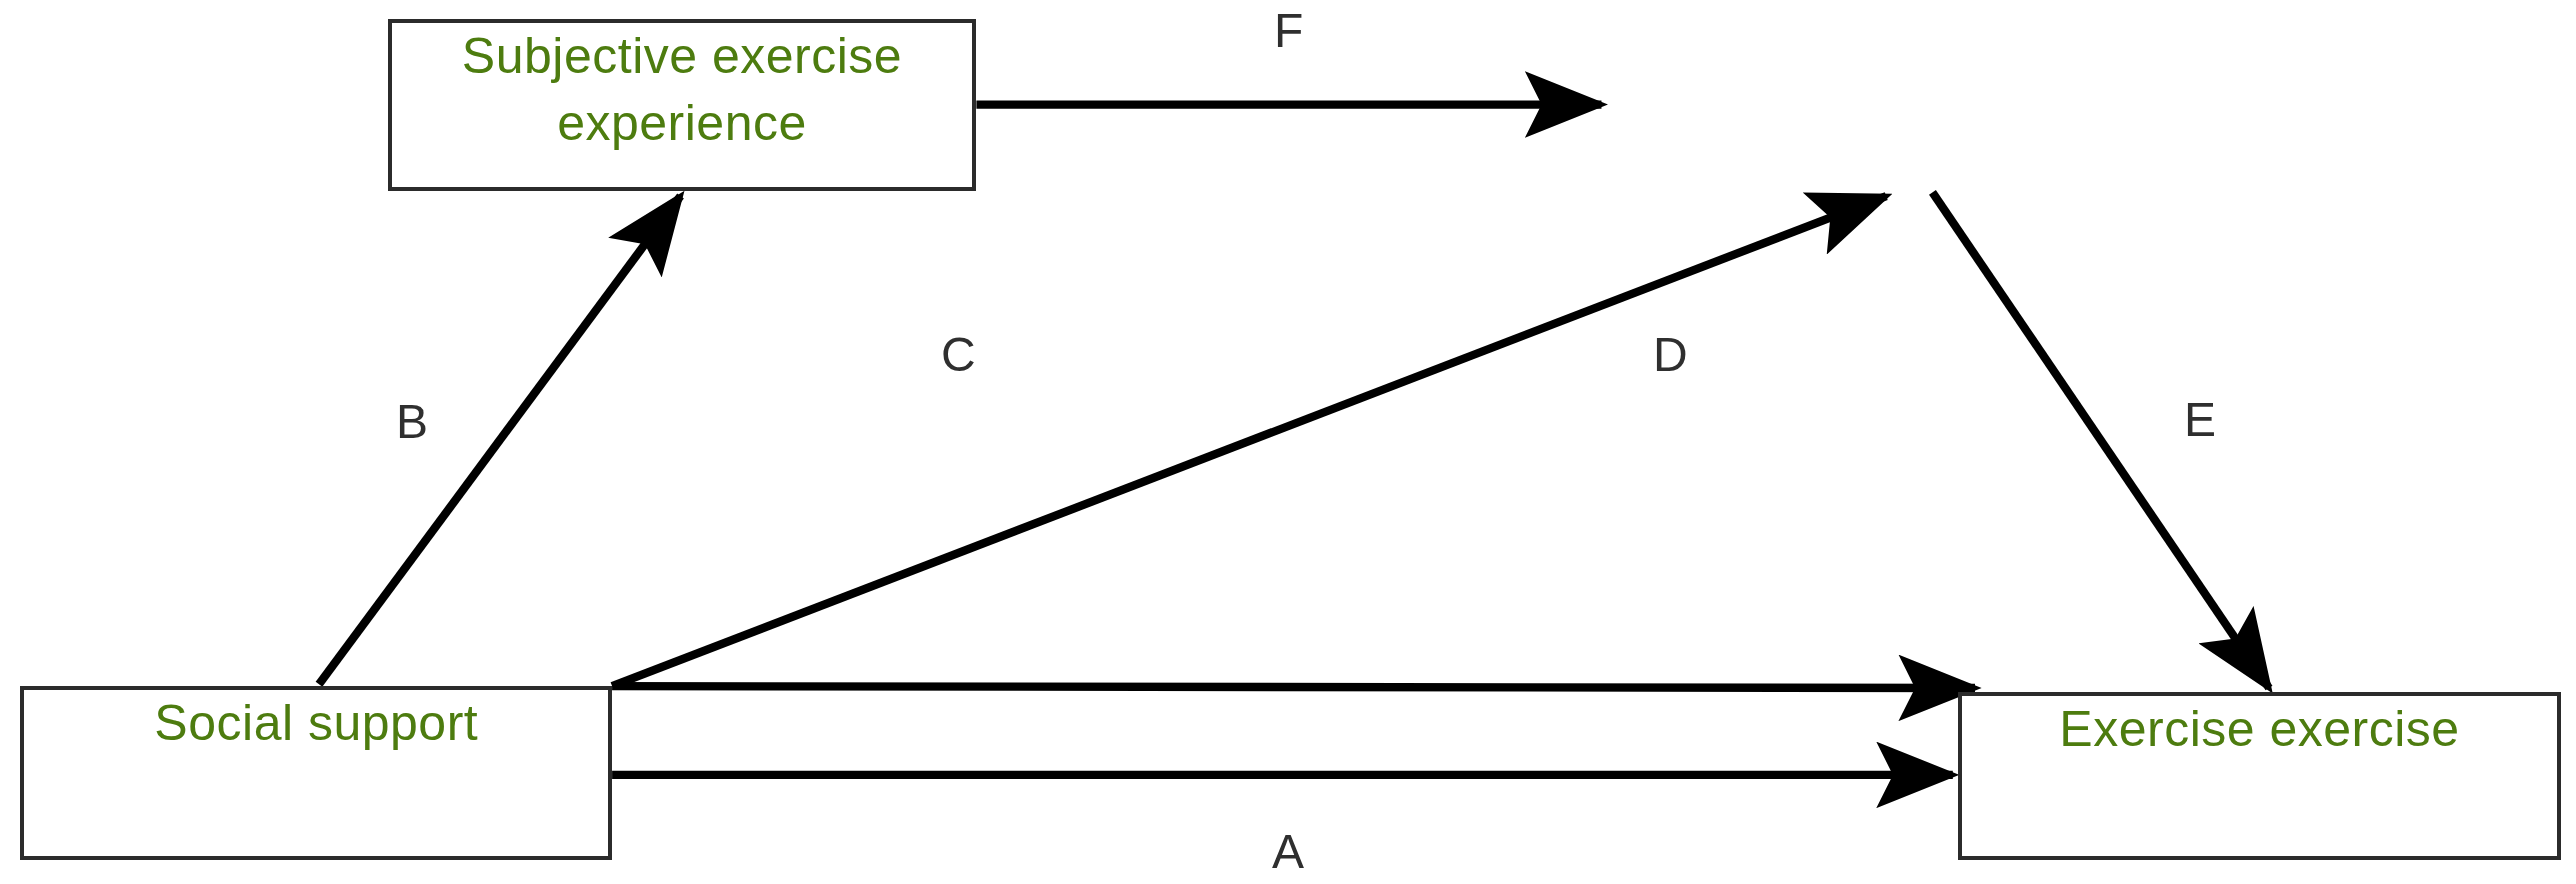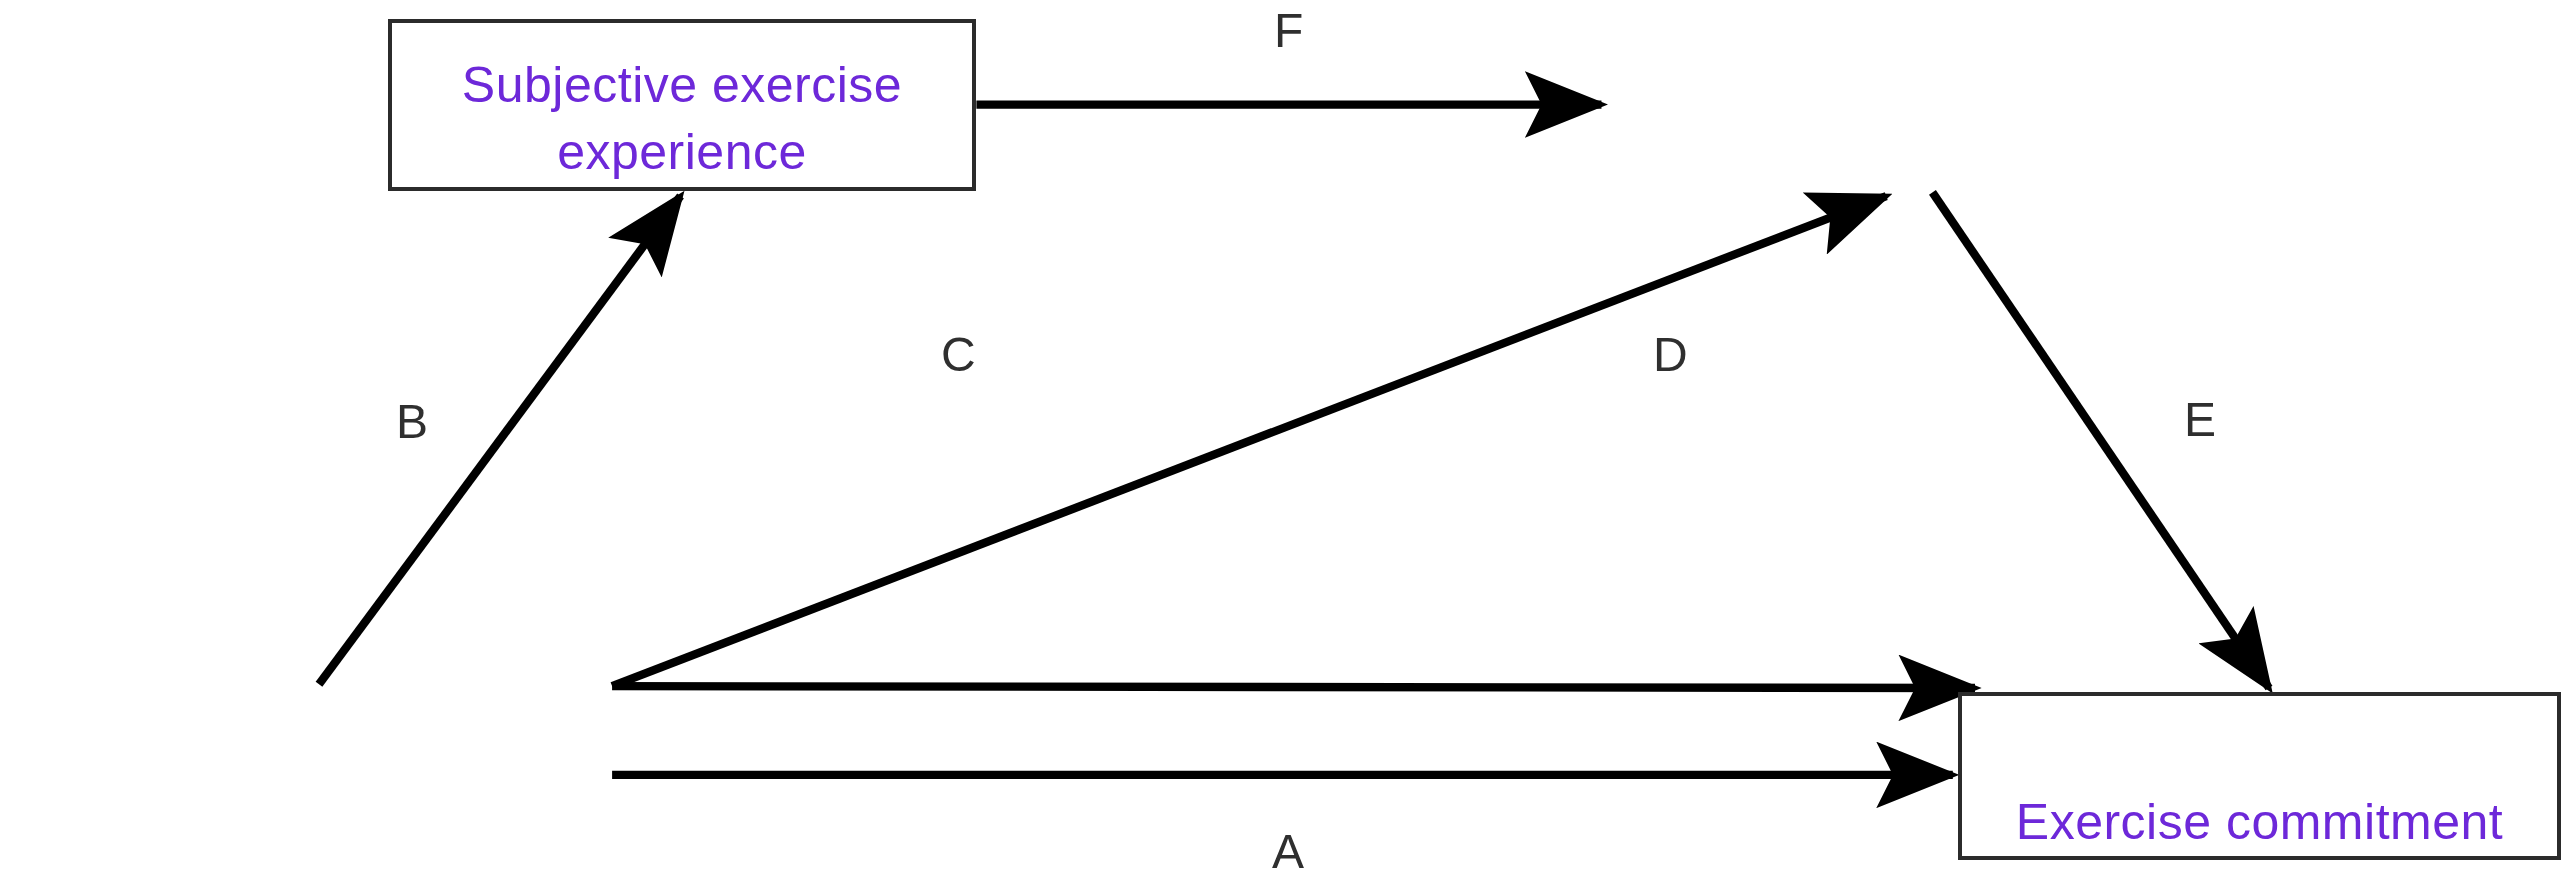--- a/index.html
+++ b/index.html
@@ -23,24 +23,24 @@
     top: 0;
     width: 2576px;
     height: 885px;
   }
   .node-box {
     position: absolute;
     box-sizing: border-box;
     background: #ffffff;
     border: 4.6px solid #2b2b2b;
     display: flex;
-    align-items: flex-end;
+    align-items: flex-start;
     justify-content: center;
     text-align: center;
-    color: #6d28d9;
+    color: #4d7c0f;
     font-family: "Liberation Sans", sans-serif;
     font-size: 50px;
     line-height: 1.35;
     letter-spacing: 0.5px;
     z-index: 3;
   }
   .node-box .node-label {
     display: block;
     padding: 0 13px;
     white-space: pre-line;
@@ -79,23 +79,26 @@
 
     <line x1="1056" y1="113" x2="1732" y2="113" stroke="#000000" stroke-width="9" marker-end="url(#arrowhead)"></line>
   </svg>
 
   <div class="node-box" style="left:388px; top:18.5px; width:588px; height:172px;">
     <span class="node-label">Subjective exercise
 experience</span>
   </div>
 
 
+  <div class="node-box" style="left:20.3px; top:686px; width:592px; height:174px;">
+    <span class="node-label">Social support</span>
+  </div>
 
   <div class="node-box" style="left:1958px; top:692px; width:603px; height:168px;">
-    <span class="node-label">Exercise commitment</span>
+    <span class="node-label">Exercise exercise</span>
   </div>
 
   <div class="edge-label" style="left:1272px; top:828px;">A</div>
   <div class="edge-label" style="left:396px; top:398px;">B</div>
   <div class="edge-label" style="left:941px; top:331px;">C</div>
   <div class="edge-label" style="left:1653px; top:331px;">D</div>
   <div class="edge-label" style="left:2184px; top:396px;">E</div>
   <div class="edge-label" style="left:1274px; top:7.4px;">F</div>
 
 </div>

